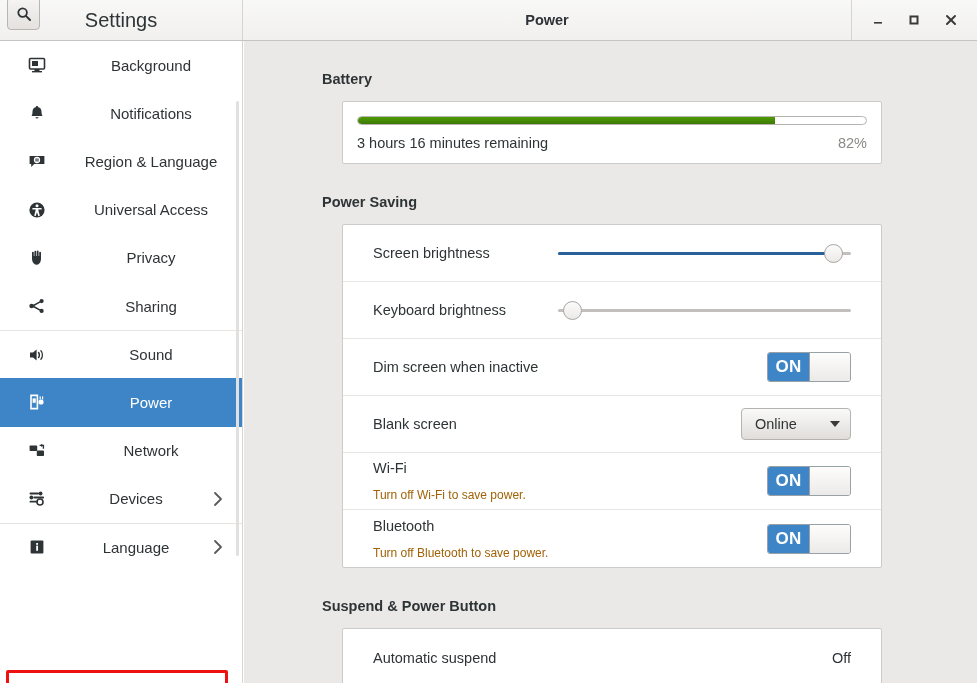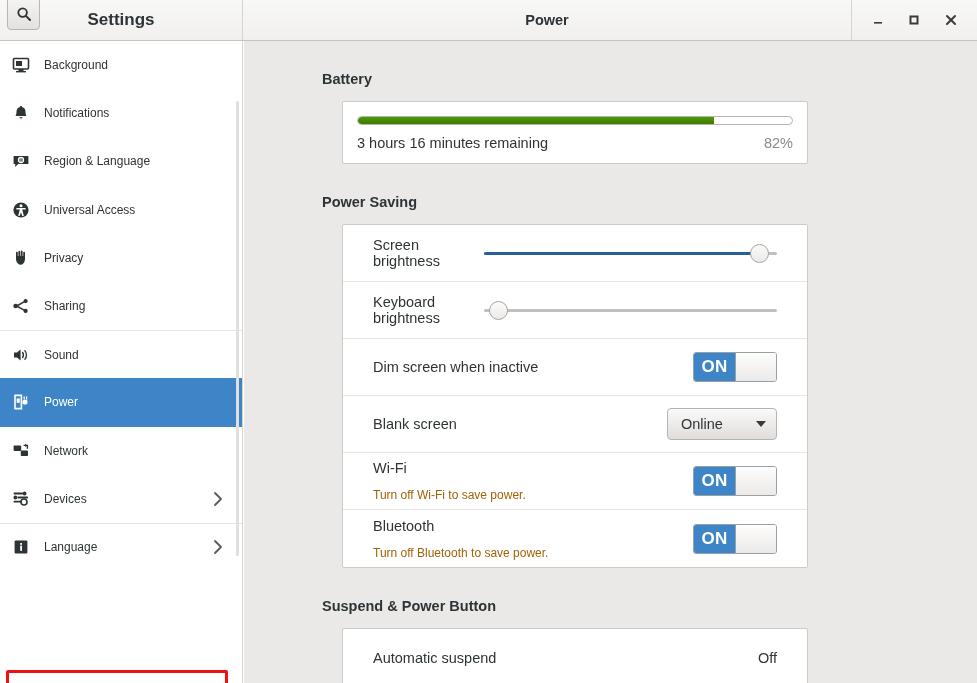--- a/index.html
+++ b/index.html
@@ -32,21 +32,21 @@
     position: absolute; left: 7px; top: -3px;
     width: 33px; height: 33px;
     background: linear-gradient(to bottom,#f6f5f4,#e4e1de);
     border: 1px solid #b8b5b2;
     border-radius: 4px;
     display: flex; align-items: center; justify-content: center;
   }
   .search-btn svg { display:block; }
   .hb-title-left {
     width: 243px; text-align: center;
-    font-size: 17px; font-weight: bold; color: #2e3436;
+    font-size: 20px; font-weight: normal; color: #2e3436;
   }
   .hb-center {
     flex: 1; height: 40px;
     display: flex; align-items: center; justify-content: center;
     border-right: 1px solid #d6d3d0;
   }
   .hb-title-center { font-size: 14.5px; font-weight: bold; color: #2e3436; }
   .hb-right {
     width: 125px; height: 40px;
     display: flex; align-items: center; justify-content: space-around;
@@ -64,23 +64,24 @@
     position: absolute; top: 41px; left: 0;
     width: 243px; height: 642px;
     background: #ffffff;
     border-right: 1px solid #d6d3d0;
     overflow: hidden;
   }
   .sb-item {
     position: relative;
     height: 48.2px;
     display: flex; align-items: center;
-    padding-left: 10px;
+    padding-left: 26px;
     color: #2e3436;
-    font-size: 12px;
+    font-size: 15px;
+    text-align: center;
   }
   .sb-item.sep-top { border-top: 1px solid #e6e4e1; }
   .sb-item.selected { background: #3d85c6; color: #ffffff; }
   .sb-ico {
     width: 22px; height: 22px;
     display: flex; align-items: center; justify-content: center;
     margin-right: 12px;
     flex: 0 0 22px;
   }
   .sb-ico svg { display:block; }
@@ -117,21 +118,21 @@
     background: #ebe9e7;
     overflow: hidden;
     padding: 0;
   }
   .section-title {
     font-size: 14.5px; font-weight: bold; color: #2e3436;
     padding-left: 78px;
   }
   .card {
     margin-left: 98px;
-    width: 466px;
+    width: 540px;
     background: #ffffff;
     border: 1px solid #cdcac7;
     border-radius: 2px;
   }
   .row {
     display: flex; align-items: center;
     padding: 0 30px;
     min-height: 57px;
     border-bottom: 1px solid #e8e6e3;
   }

